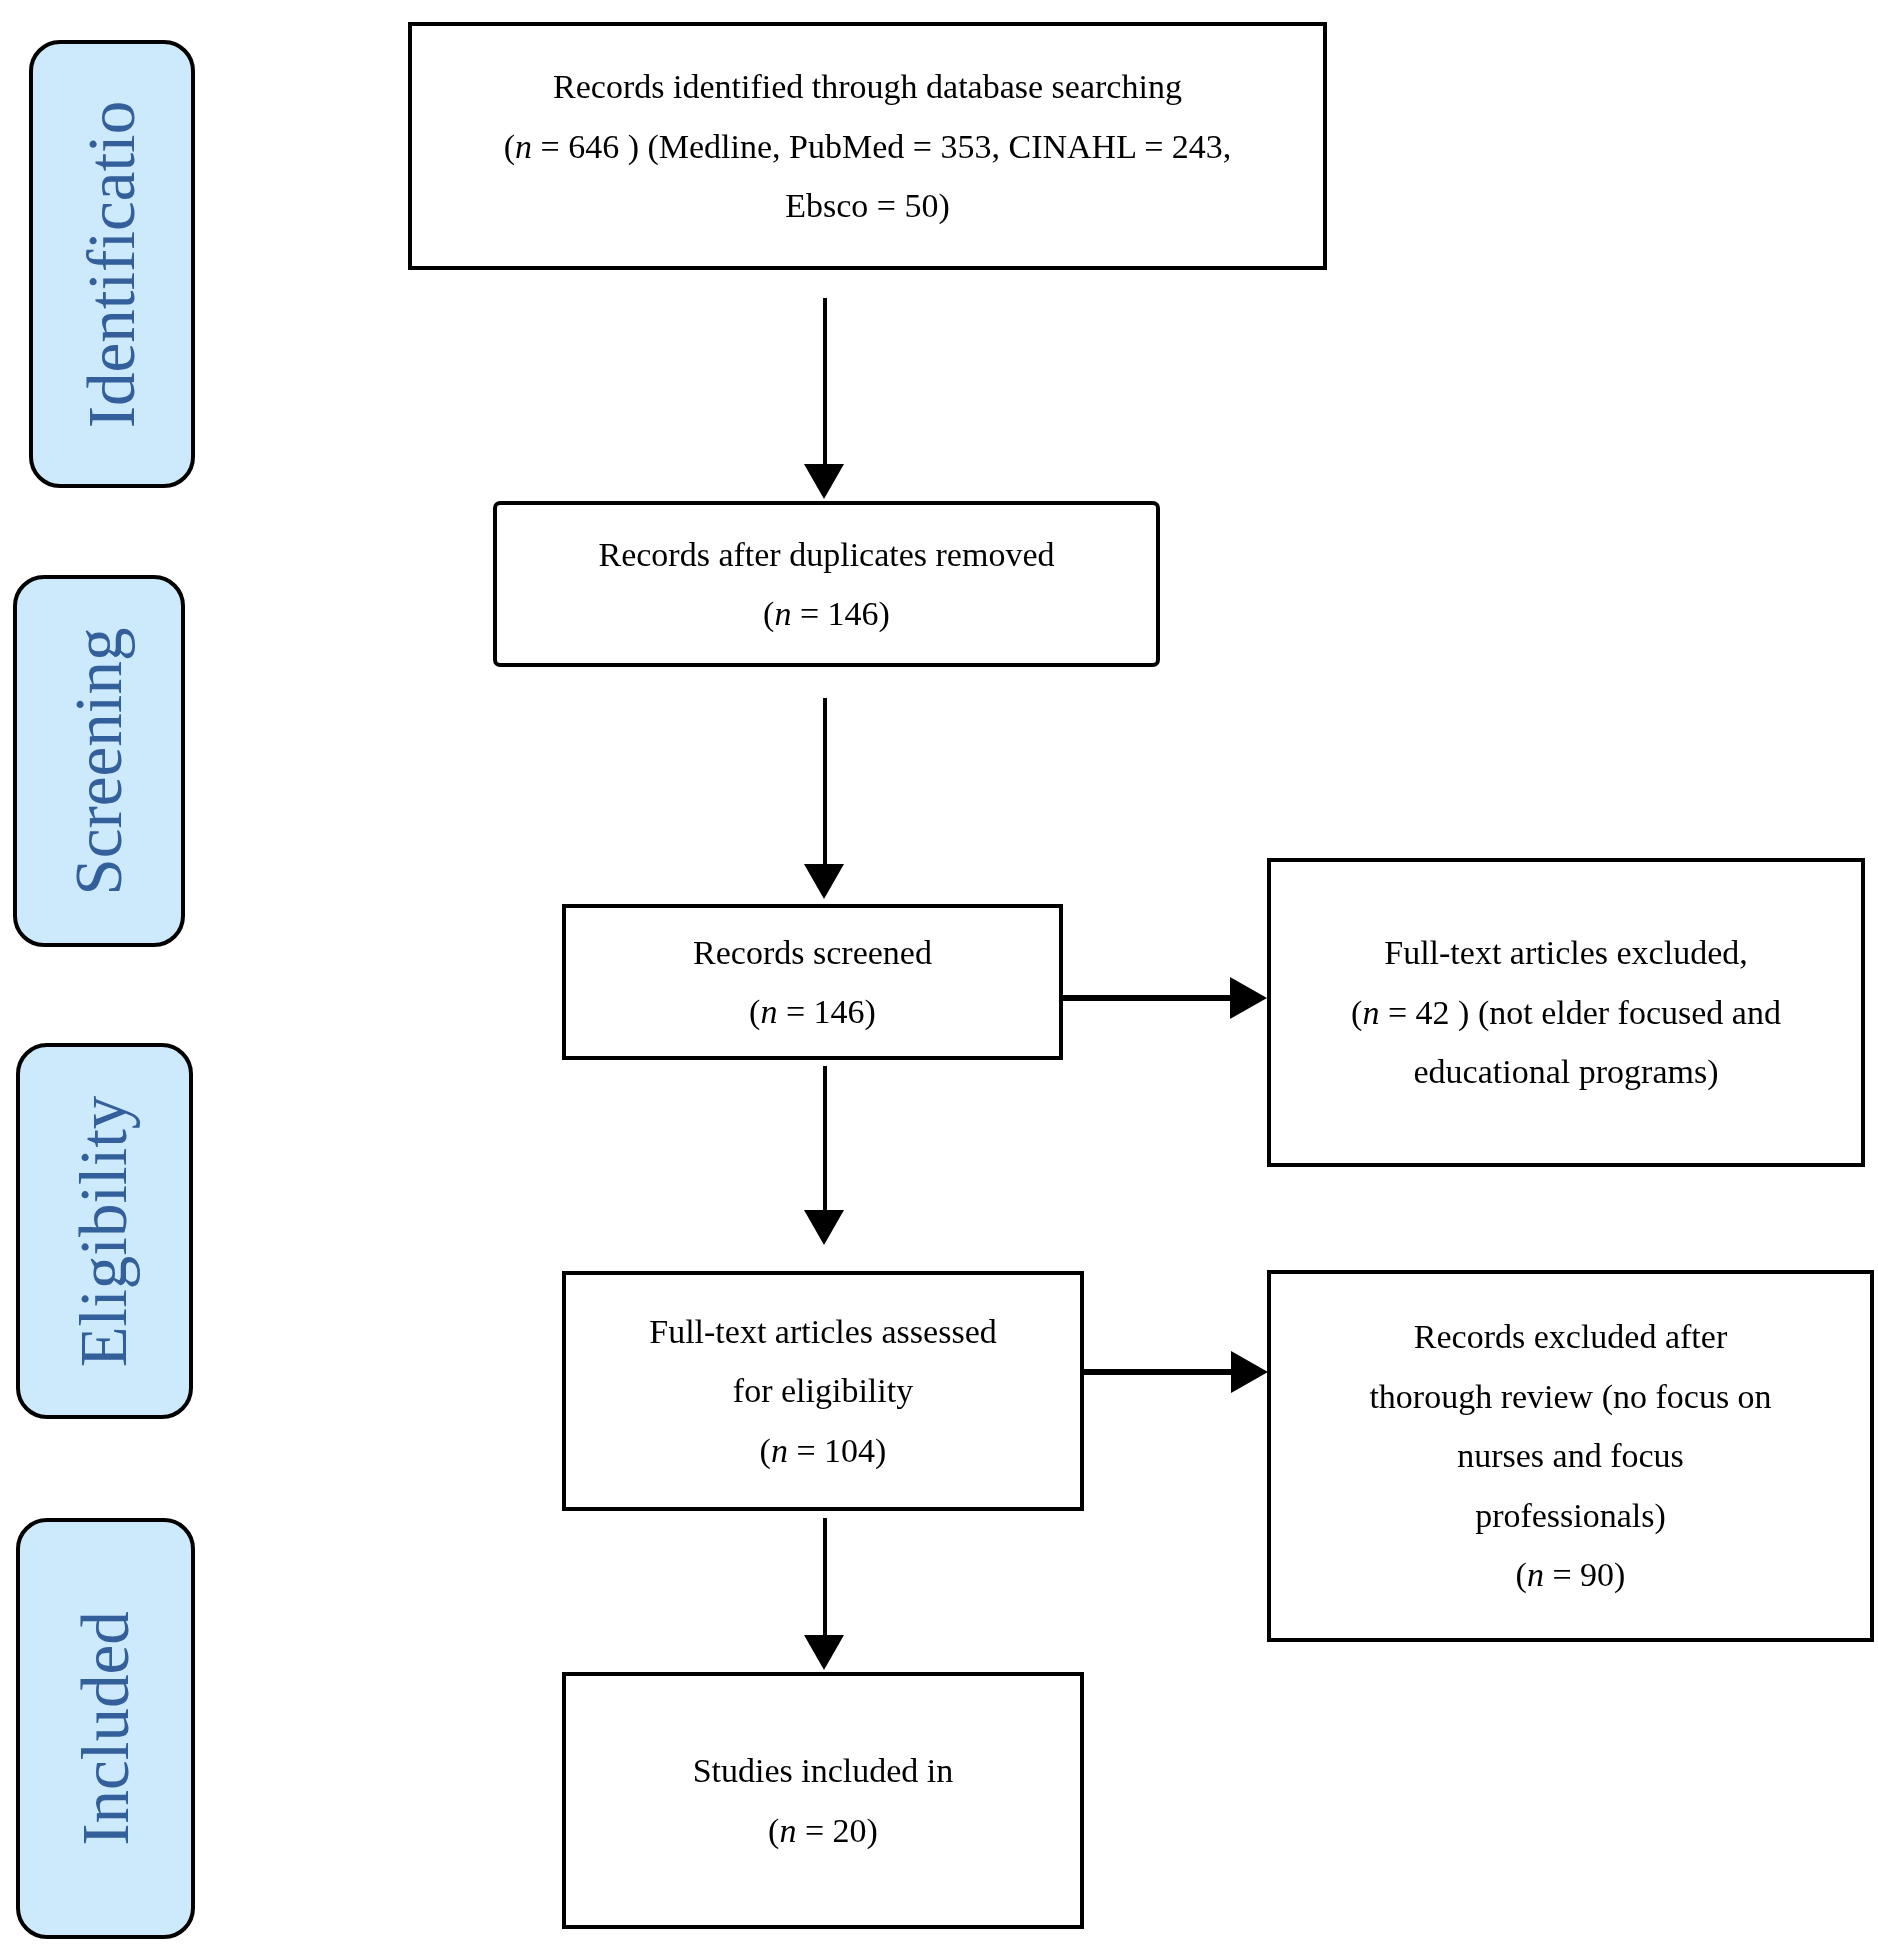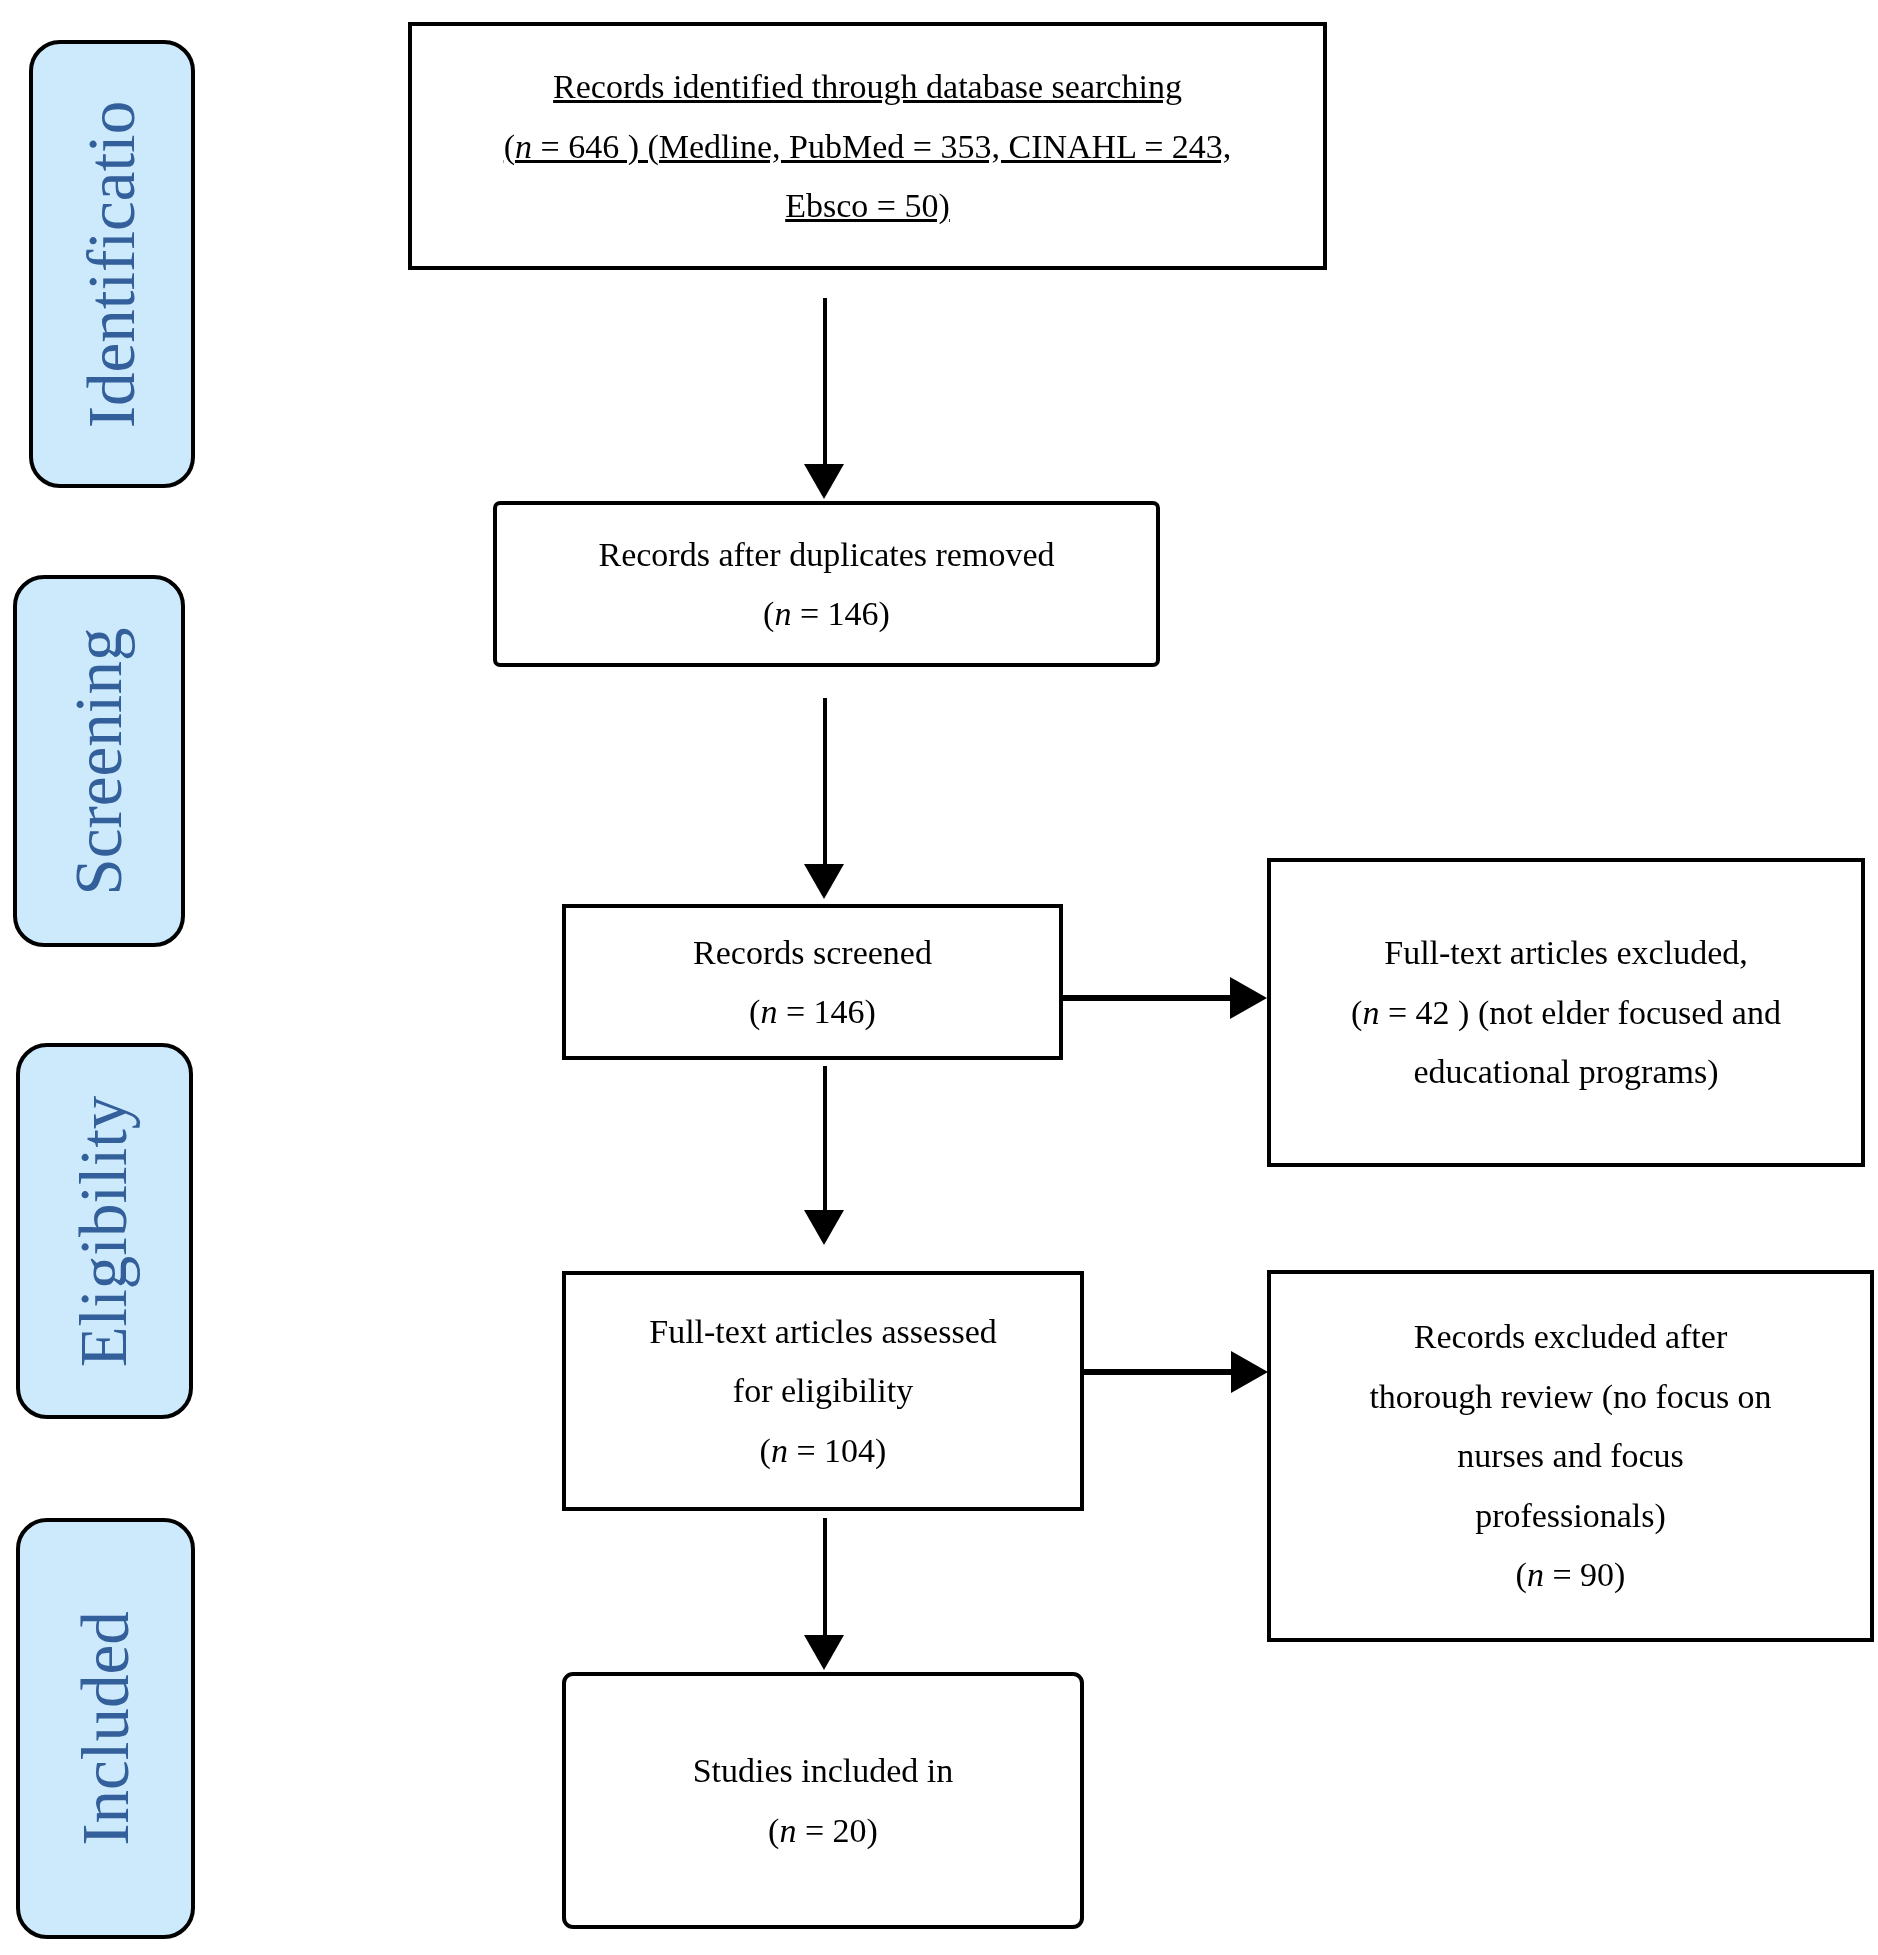--- a/index.html
+++ b/index.html
@@ -125,21 +125,21 @@
   </div>
 
   <div class="stage" style="left:15.7px; top:1043px; width:177px; height:376px;">
     <span class="stage-label">Eligibility</span>
   </div>
 
   <div class="stage" style="left:15.7px; top:1518px; width:179px; height:421px;">
     <span class="stage-label">Included</span>
   </div>
 
-  <div class="flowbox" style="left:408px; top:22.4px; width:919px; height:248px;text-decoration:underline;">
+  <div class="flowbox" style="left:408px; top:22.4px; width:919px; height:248px;">
     <span class="ln">Records identified through database searching</span>
     <span class="ln"><span>(</span><em class="n">n</em><span> = 646 ) (Medline, PubMed = 353, CINAHL = 243,</span></span>
     <span class="ln">Ebsco = 50)</span>
   </div>
 
   <div class="arrow-v" style="left:825px; top:298px; height:201px;">
     <div class="shaft" style="height:167px;"></div>
     <div class="head"></div>
   </div>
 
@@ -191,19 +191,19 @@
     <span class="ln">nurses and focus</span>
     <span class="ln">professionals)</span>
     <span class="ln"><span>(</span><em class="n">n</em><span> = 90)</span></span>
   </div>
 
   <div class="arrow-v" style="left:825px; top:1518px; height:152px;">
     <div class="shaft" style="height:117px;"></div>
     <div class="head"></div>
   </div>
 
-  <div class="flowbox" style="left:562px; top:1672px; width:522px; height:257px;border-radius:11px;">
+  <div class="flowbox" style="left:562px; top:1672px; width:522px; height:257px;">
     <span class="ln">Studies included in</span>
     <span class="ln"><span>(</span><em class="n">n</em><span> = 20)</span></span>
   </div>
 
 </div>
 
 
 </body></html>

